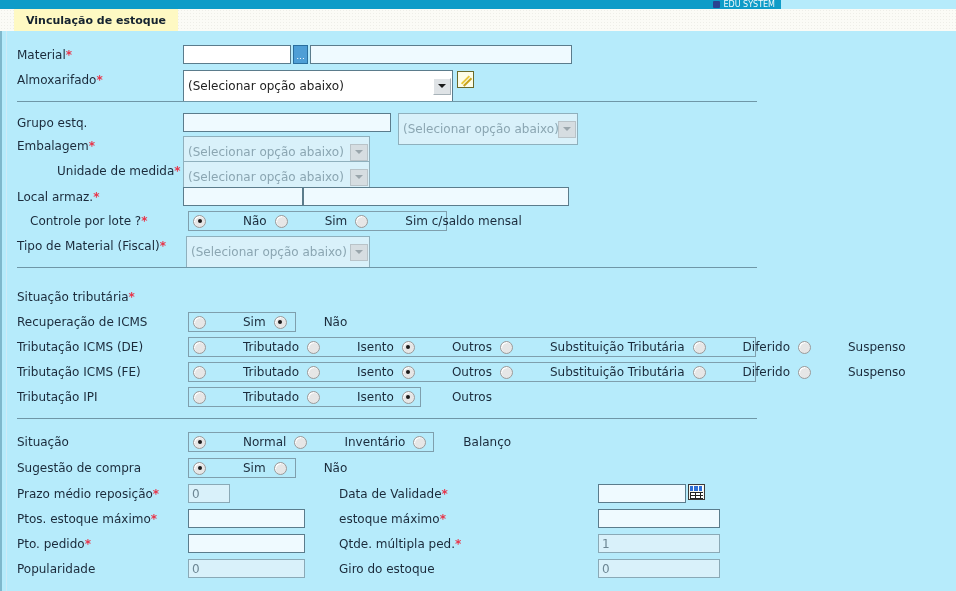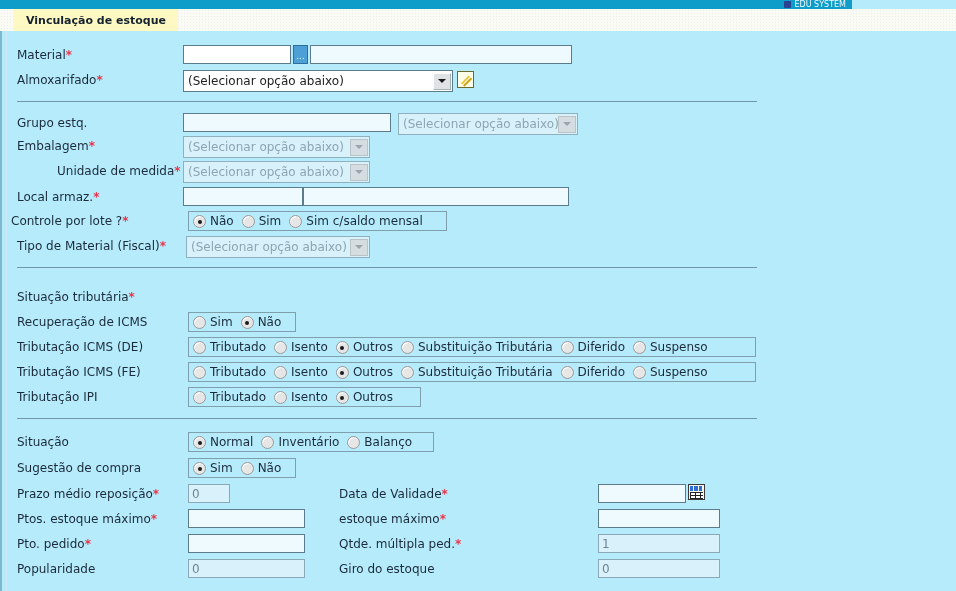--- a/index.html
+++ b/index.html
@@ -5,21 +5,21 @@
   html,body{margin:0;padding:0;}
   body{
     width:956px;height:591px;overflow:hidden;
     background:#b6ebfb;
     font-family:"DejaVu Sans","Liberation Sans",sans-serif;
     font-size:12px;color:#1a2a3a;
   }
   .app{position:relative;width:956px;height:591px;box-sizing:border-box;}
 
   
-  .topbar{position:absolute;left:0;top:0;width:852px;height:9px;background:#0e9cc8;}
+  .topbar{position:absolute;left:0;top:0;width:781px;height:9px;background:#0e9cc8;}
   .topbar-right{position:absolute;right:6px;top:0px;height:9px;display:flex;align-items:center;gap:4px;
     font-size:8px;color:#ffffff;opacity:.95;overflow:hidden;white-space:nowrap;}
   .topbar-right .ic{width:7px;height:7px;background:#2b3f8f;border-radius:1px;display:inline-block;}
 
   
   .tabstrip{position:absolute;left:0;top:9px;width:956px;height:22px;
     background:#fbfbf6;border-bottom:1px solid #9fd9ea;}
   .tabstrip:after{content:"";position:absolute;left:0;top:0;right:0;bottom:0;
     background-image:radial-gradient(#e4e4dc 0.6px,transparent 0.7px);background-size:3px 3px;opacity:.55;}
   .tab{position:absolute;left:14px;top:0px;height:22px;padding:0 12px 0 12px;
@@ -59,36 +59,36 @@
   .calbtn{position:absolute;box-sizing:border-box;width:17px;height:16px;background:#f6f6ef;
     border:1px solid #3a3a3a;padding:1px;}
   .calbtn .hd{height:5px;background:#2e6fd4;display:flex;}
   .calbtn .hd b{flex:1;border-right:1px solid #fff;background:#2e6fd4;}
   .calbtn .bd{height:7px;margin-top:1px;background:#ffffff;
     background-image:linear-gradient(to right,#222 1px,transparent 1px),
                      linear-gradient(to bottom,#222 1px,transparent 1px);
     background-size:5px 3px;}
 
   
-  .sel{position:absolute;box-sizing:border-box;height:22px;background:#ffffff;
+  .sel{position:absolute;box-sizing:border-box;height:32px;background:#ffffff;
     border:1px solid #5b7c8c;display:flex;align-items:center;font-size:12px;color:#222;padding-left:4px;}
   .sel .txt{flex:1;white-space:nowrap;overflow:hidden;}
   .sel .arrow{width:16px;height:15px;margin-right:1px;background:#dfe3e6;
     border:1px solid #a7b2b8;border-top-color:#fff;border-left-color:#fff;
     display:flex;align-items:center;justify-content:center;}
   .sel .arrow:after{content:"";border-left:4px solid transparent;border-right:4px solid transparent;
     border-top:4px solid #1a1a1a;}
   .sel.dis{background:#d9f1fa;border-color:#8fb0bd;color:#8ba6b2;}
   .sel.dis .arrow{background:#d6dde1;border-color:#b9c3c8;}
   .sel.dis .arrow:after{border-top-color:#9aa6ac;}
 
   
   .rgroup{position:absolute;box-sizing:border-box;height:20px;
     border:1px solid #7f9fad;background:transparent;display:flex;align-items:center;padding:0 4px;}
-  .ritem{display:flex;align-items:flex-end;margin-right:8px;white-space:nowrap;}
+  .ritem{display:flex;align-items:center;margin-right:8px;white-space:nowrap;gap:33px;}
   .ritem:last-child{margin-right:0;}
   .radio{width:11px;height:11px;border-radius:50%;background:#e6e6e6;
     border:1px solid #9a9a9a;box-shadow:inset 1px 1px 0 #ffffff;margin-right:4px;
     display:flex;align-items:center;justify-content:center;flex:none;}
   .radio.on:after{content:"";width:4px;height:4px;border-radius:50%;background:#1c1c1c;}
   .rlab{font-size:12px;color:#1b2b3b;}
 </style>
 </head>
 <body>
 
@@ -156,21 +156,21 @@
       <span class="txt">(Selecionar opção abaixo)</span>
       <span class="arrow"></span>
     </div>
 
     <div class="lab" style="left:15px;top:156px;">
       <span>Local armaz.</span><span class="req">*</span>
     </div>
     <input class="inp" style="left: 181px; top: 156px; width: 120px;" value="">
     <input class="inp" style="left: 301px; top: 156px; width: 266px;" value="">
 
-    <div class="lab" style="left:9px;top:180px;text-align:right;">
+    <div class="lab" style="left:28px;top:180px;text-align:right;">
       <span>Controle por lote ?</span><span class="req">*</span>
     </div>
     <div class="rgroup" style="left:186px;top:180px;width:259px;">
         <div class="ritem">
           <span class="radio on"></span>
           <span class="rlab">Não</span>
         </div>
         <div class="ritem">
           <span class="radio"></span>
           <span class="rlab">Sim</span>

